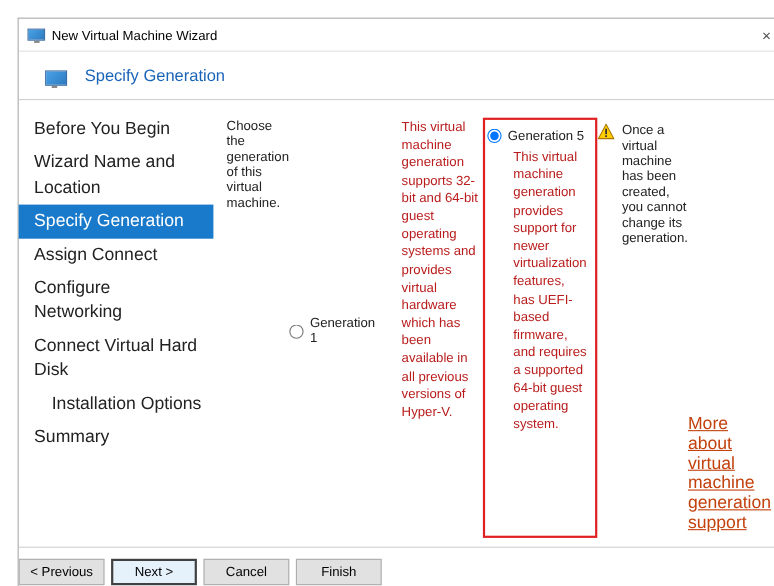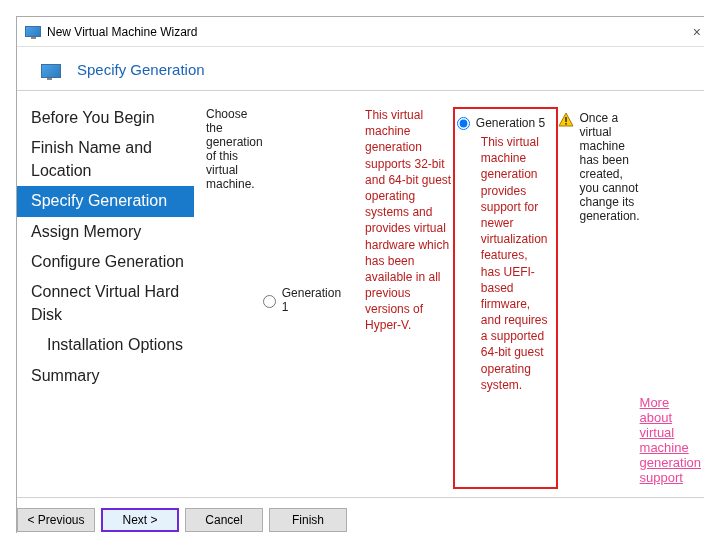--- a/index.html
+++ b/index.html
@@ -20,24 +20,24 @@
 .sidebar .item.indent { padding-left: 30px; }
 .main { flex: 1; padding: 16px 14px 0 12px; font-size: 12px; color: #222; display: flex; flex-direction: row; }
 .instr { margin-bottom: 14px; }
 .opt { display: flex; align-items: center; gap: 6px; margin-bottom: 4px; }
 .opt input[type=radio] { margin: 2px 0 0 0; }
 .opt .lbl { }
 .optdesc { margin: 0 0 10px 24px; color: #b91c1c; line-height: 1.35; }
 .highlight { border: 2px solid #e02020; padding: 6px 8px 8px 2px; margin: 0 0 8px 0; }
 .warning { display: flex; align-items: flex-start; gap: 6px; margin-top: 4px; }
 .warning .wicon { width: 16px; height: 16px; margin-top: 1px; flex-shrink: 0; }
-.link { color: #ec4899; text-decoration: underline; font-size: 13px; cursor: default; margin-top: auto; margin-bottom: 12px; }
+.link { color: #c2410c; text-decoration: underline; font-size: 16px; cursor: default; margin-top: auto; margin-bottom: 12px; }
 .buttons { border-top: 1px solid #d0d0d0; padding: 10px 14px 14px 0; display: flex; justify-content: flex-start; gap: 6px; }
 .buttons button { font-size: 12px; height: 24px; min-width: 78px; background: #e1e1e1; border: 1px solid #adadad; cursor: default; }
-.buttons button.primary { border: 2px solid #6d28d9; background: #e5f1fb; }
+.buttons button.primary { border: 2px solid #404040; background: #e5f1fb; }
 .monitor-icon { display:inline-block; width:16px; height:11px; background: linear-gradient(135deg,#4aa3e8,#2d7abf); border:1px solid #3a6ea5; position:relative; }
 .monitor-icon::after { content:""; position:absolute; bottom:-3px; left:5px; width:5px; height:2px; background:#888; }
 </style>
 </head>
 <body>
 
 <div class="window">
 
   <div class="titlebar">
     <span class="icon"><span class="monitor-icon"></span></span>
@@ -49,24 +49,24 @@
     <span class="hicon"><span class="monitor-icon" style="width:20px;height:14px;"></span></span>
     <span class="htitle">Specify Generation</span>
   </div>
 
   <div class="divider"></div>
 
   <div class="body">
 
     <div class="sidebar">
       <div class="item">Before You Begin</div>
-      <div class="item">Finish Name and Location</div>
+      <div class="item">Wizard Name and Location</div>
       <div class="item sel">Specify Generation</div>
-      <div class="item">Assign Memory</div>
-      <div class="item">Configure Generation</div>
+      <div class="item">Assign Connect</div>
+      <div class="item">Configure Networking</div>
       <div class="item">Connect Virtual Hard Disk</div>
       <div class="item indent">Installation Options</div>
       <div class="item">Summary</div>
     </div>
 
     <div class="main">
       <div class="instr">Choose the generation of this virtual machine.</div>
 
       <label class="opt">
         <input type="radio" name="gen" style="">

